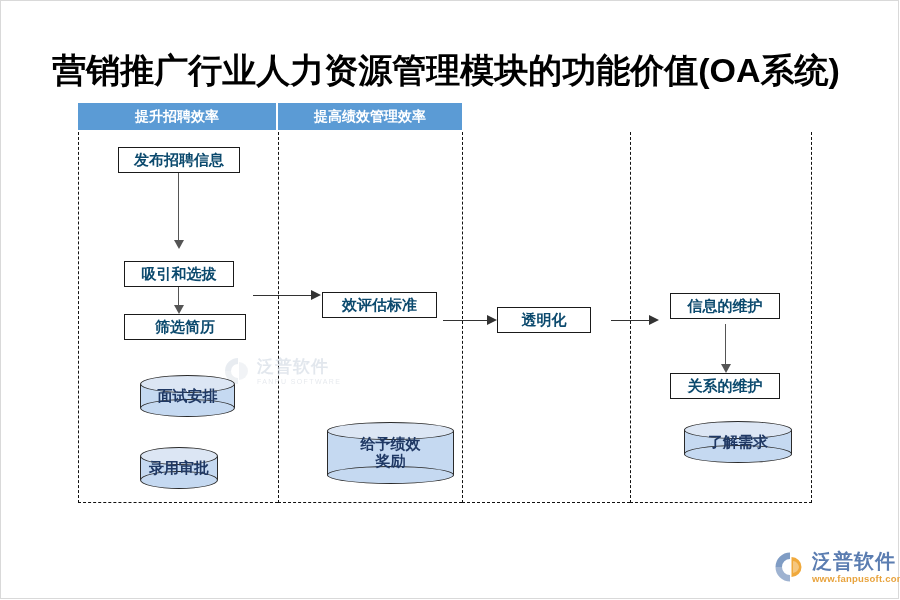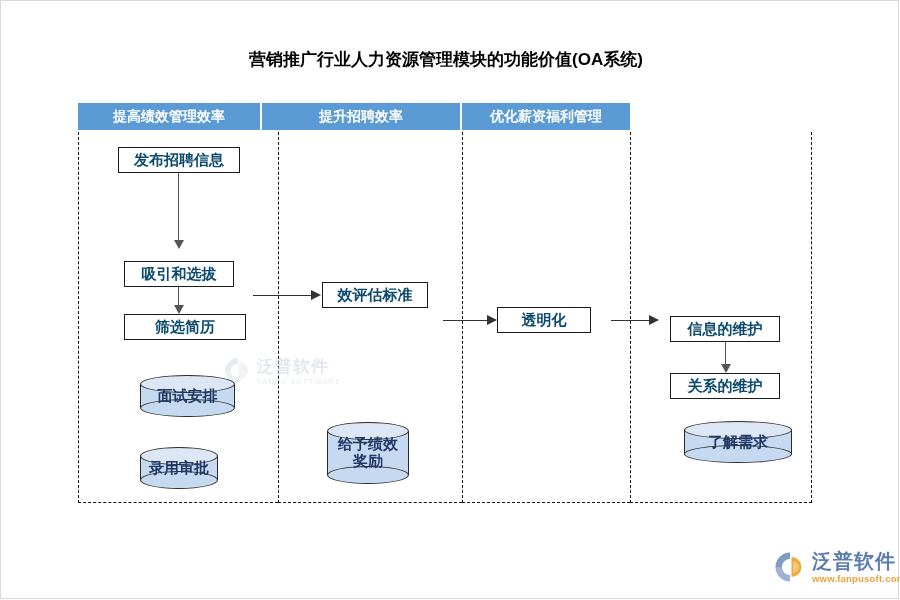--- a/index.html
+++ b/index.html
@@ -12,21 +12,21 @@
   }
   .page-border{
     position:absolute;left:0;top:0;width:899px;height:599px;
     border:1px solid #d9d9d9;box-sizing:border-box;
   }
 
   
   .title{
     position:absolute;left:0;top:48px;width:892px;
     text-align:center;
-    font-size:17px;font-weight:bold;color:#000000;
+    font-size:34px;font-weight:bold;color:#000000;
     letter-spacing:0px;
     white-space:nowrap;
   }
 
   
   .header-bar{
     position:absolute;left:78px;top:103px;width:734px;height:27px;
     display:flex;
   }
   .header-tab{
@@ -143,23 +143,22 @@
   .logo .len{font-size:9.5px;font-weight:bold;color:#E8A33D;letter-spacing:.2px;line-height:1;margin-top:3px;}
 </style>
 </head>
 <body>
 
 <div class="page-border"></div>
 
 <div class="title">营销推广行业人力资源管理模块的功能价值(OA系统)</div>
 
 <div class="header-bar">
+  <div class="header-tab ht0">提升招聘效率</div>
   <div class="header-tab ht1">提高绩效管理效率</div>
-  <div class="header-tab ht0">提升招聘效率</div>
-  <div class="header-tab ht2">优化薪资福利管理</div>
 </div>
 
 <div class="lanes">
   <div class="lane lane0"></div>
   <div class="lane lane1"></div>
   <div class="lane lane2"></div>
   <div class="lane lane3 last"></div>
 </div>
 
 <div class="wm-center">
@@ -198,43 +197,43 @@
 <div class="cyl" style="left:140px;top:447px;width:78px;height:42px;">
   <div class="body"></div>
   <div class="bottom"></div>
   <div class="top"></div>
   <div class="lbl">录用审批</div>
 </div>
 
 <div class="hline" style="left:253px;top:295px;width:60px;"></div>
 <div class="arrow-r" style="left:311px;top:290px;"></div>
 
-<div class="pbox" style="left:322px;top:282px;width:106px;height:26px;">效评估标准</div>
-
-<div class="cyl" style="left:327px;top:422px;width:82px;height:62px;">
+<div class="pbox" style="left:322px;top:292px;width:115px;height:26px;">效评估标准</div>
+
+<div class="cyl" style="left:327px;top:422px;width:82px;height:62px;padding-left:45px;">
   <div class="body"></div>
   <div class="bottom"></div>
   <div class="top"></div>
   <div class="lbl">
     <span>
       <span style="display:block">给予绩效</span>
       <span style="display:block">奖励</span>
     </span>
   </div>
 </div>
 
 <div class="hline" style="left:443px;top:320px;width:46px;"></div>
 <div class="arrow-r" style="left:487px;top:315px;"></div>
 
 <div class="pbox" style="left:497px;top:307px;width:94px;height:26px;">透明化</div>
 
 <div class="hline" style="left:611px;top:320px;width:40px;"></div>
 <div class="arrow-r" style="left:649px;top:315px;"></div>
 
-<div class="pbox" style="left:670px;top:316px;width:110px;height:26px;">信息的维护</div>
+<div class="pbox" style="left:670px;top:293px;width:110px;height:26px;">信息的维护</div>
 
 <div class="vline" style="left:725px;top:324px;height:43px;"></div>
 <div class="arrow-d" style="left:721px;top:364px;"></div>
 
 <div class="pbox" style="left:670px;top:373px;width:110px;height:26px;">关系的维护</div>
 
 <div class="cyl" style="left:684px;top:421px;width:108px;height:42px;">
   <div class="body"></div>
   <div class="bottom"></div>
   <div class="top"></div>

